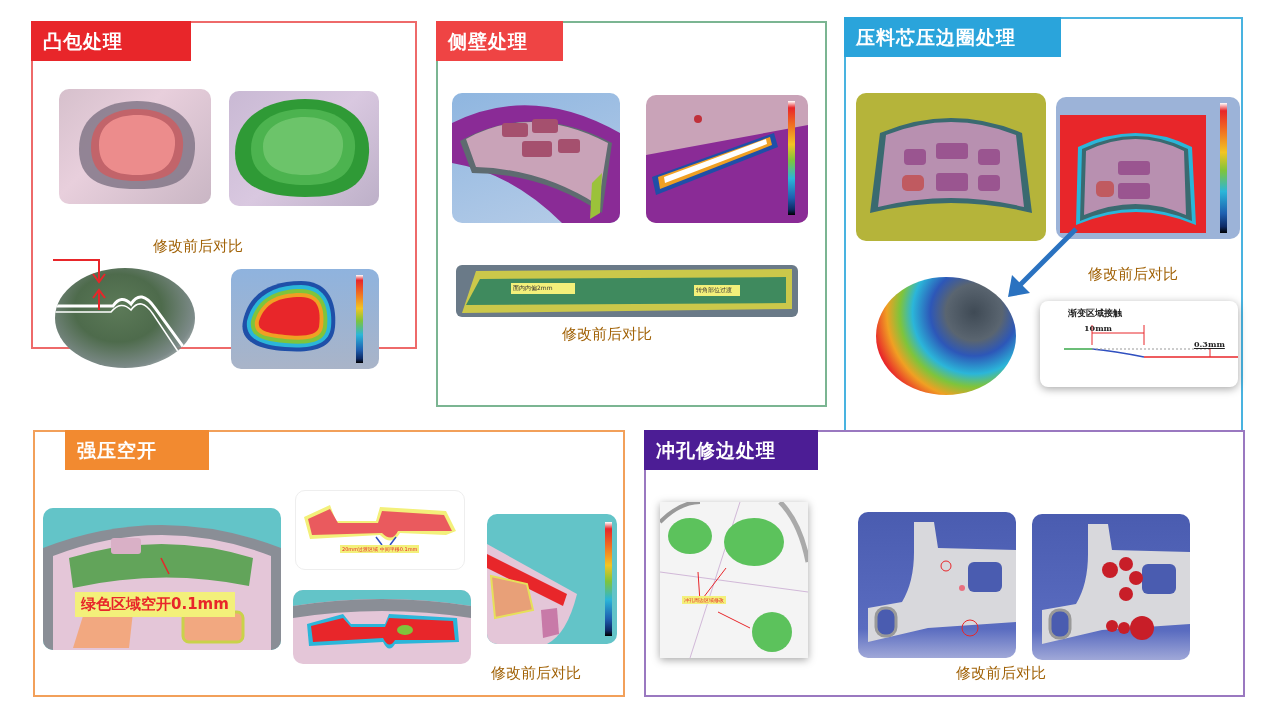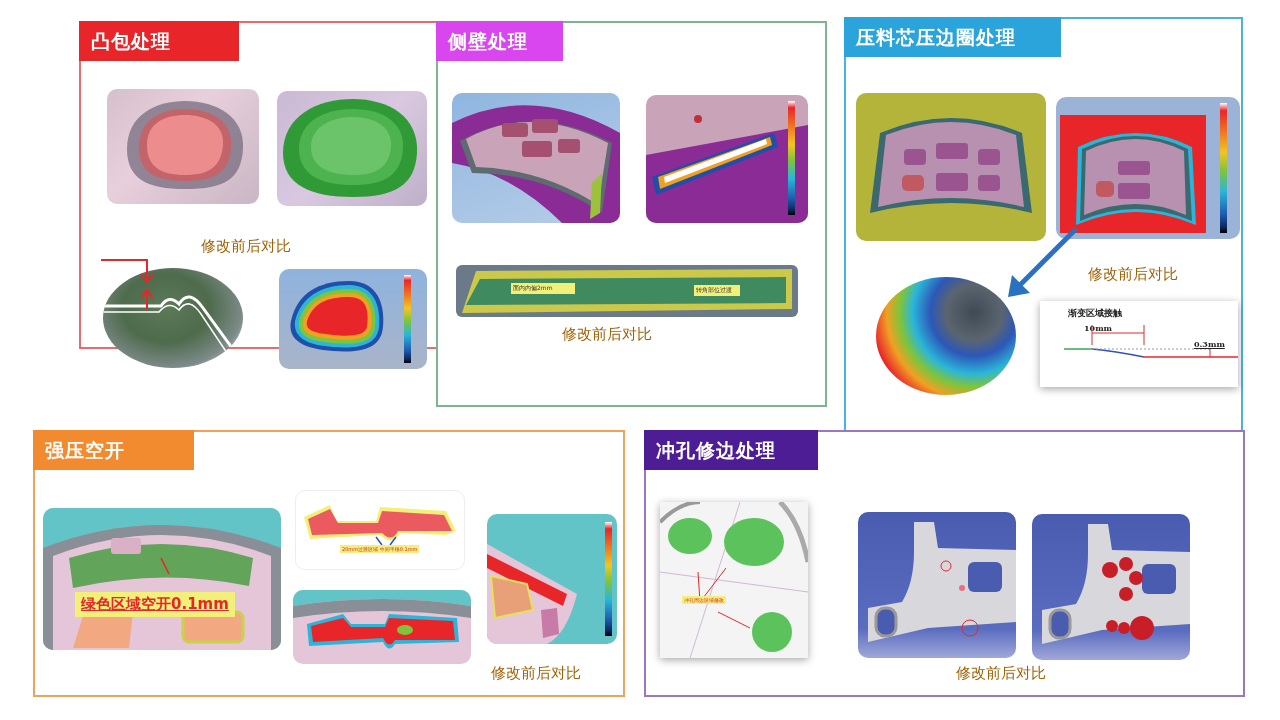--- a/index.html
+++ b/index.html
@@ -11,31 +11,31 @@
          font-family: "DejaVu Serif", serif; font-size: 19px; font-weight: bold;
          line-height: 40px; padding-left: 12px; letter-spacing: 1px; }
   .caption { position: absolute; color: #a16207; font-size: 15px; white-space: nowrap; }
 
   .img { position: absolute; border-radius: 10px; overflow: hidden; }
   .legend-bar { position: absolute; width: 7px;
     background: linear-gradient(to bottom, #fff 0%, #e8262a 6%, #f06a22 20%, #f2c523 38%, #7fc43b 52%, #2bb6d9 68%, #1e5fb0 85%, #0d2a66 95%, #000 100%); }
   .tag { position: absolute; background: #f3f07a; font-size: 6px; color: #333; padding: 1px 2px; white-space: nowrap; }
 
   
-  #p1 { left: 31px; top: 21px; width: 386px; height: 328px; border-color: #ee6a6a; margin-left: 48px; }
+  #p1 { left: 31px; top: 21px; width: 386px; height: 328px; border-color: #ee6a6a; }
   #p1 .tab { background: #e8262a; width: 160px; }
   
   #p2 { left: 436px; top: 21px; width: 391px; height: 386px; border-color: #7bb592; }
-  #p2 .tab { background: #d946ef; width: 127px; }
+  #p2 .tab { background: #ef4444; width: 127px; }
   
   #p3 { left: 844px; top: 17px; width: 399px; height: 422px; border-color: #49b3e0; }
   #p3 .tab { background: #2aa4db; width: 217px; }
   
   #p4 { left: 33px; top: 430px; width: 592px; height: 267px; border-color: #f2a05a; }
-  #p4 .tab { background: #f28a30; width: 161px; }
+  #p4 .tab { background: #f28a30; width: 144px; margin-left: 32px; }
   
   #p5 { left: 644px; top: 430px; width: 601px; height: 267px; border-color: #9a78c0; }
   #p5 .tab { background: #4c1d95; width: 174px; }
 </style>
 </head>
 <body>
 
 <div id="p1" class="panel">
   <div class="tab">凸包处理</div>
 
@@ -154,21 +154,21 @@
     <path d="M74 4 L12 66" stroke="#2a72c0" stroke-width="5"></path>
     <path d="M6 72 L10 50 L28 68Z" fill="#2a72c0"></path>
   </svg>
 
   <div class="caption" style="left:242px; top:246px;">修改前后对比</div>
 
   <div class="img" style="left:30px; top:258px; width:140px; height:118px; border-radius:50%;
               background:radial-gradient(circle at 70% 30%, #3f4a55 0%, #5a6570 22%, #2d57b8 34%, #2bb6d9 48%, #7fc43b 58%, #f0a023 68%, #e8262a 80%, rgba(255,255,255,0) 100%);">
   </div>
 
-  <div class="img" style="left:194px; top:282px; width:198px; height:86px; border-radius:0; background:#fff; box-shadow:0 2px 8px rgba(0,0,0,0.35);padding-left:24px;">
+  <div class="img" style="left:194px; top:282px; width:198px; height:86px; border-radius:8px; background:#fff; box-shadow:0 2px 8px rgba(0,0,0,0.35);padding-left:24px;">
     <div style="position:absolute; left:28px; top:6px; font-size:9px; font-weight:bold; color:#222;">渐变区域接触</div>
     <div style="position:absolute; left:44px; top:22px; font-size:8px; font-family:'DejaVu Serif',serif; font-weight:bold; color:#222;">10mm</div>
     <div style="position:absolute; left:154px; top:38px; font-size:8px; font-family:'DejaVu Serif',serif; font-weight:bold; color:#222;text-decoration:underline;">0.3mm</div>
     <svg width="198" height="86" viewBox="0 0 198 86">
       <path d="M28 24 L28 44 M80 24 L80 44 M28 32 L80 32" stroke="#e8262a" stroke-width="1"></path>
       <path d="M0 48 L28 48" stroke="#3aa84a" stroke-width="1.5"></path>
       <path d="M28 48 Q50 50 80 56" stroke="#3050c0" stroke-width="1.5" fill="none"></path>
       <path d="M80 56 L198 56" stroke="#e8262a" stroke-width="1.5"></path>
       <path d="M28 48 L146 48" stroke="#999" stroke-width="1" stroke-dasharray="2,2"></path>
       <path d="M146 48 L146 56" stroke="#e8262a" stroke-width="1"></path>
@@ -182,21 +182,21 @@
   <div class="img" style="left:8px; top:76px; width:238px; height:142px; background:#63c4c8;">
     <svg width="238" height="142" viewBox="0 0 238 142">
       <path d="M0 40 Q119 -6 238 40 L238 142 L0 142Z" fill="#8a8e96"></path>
       <path d="M10 48 Q119 6 228 48 L228 142 L10 142Z" fill="#e4c6d8"></path>
       <path d="M26 50 Q119 22 210 50 L206 78 Q119 60 30 80Z" fill="#62a45a"></path>
       <rect x="68" y="30" width="30" height="16" rx="3" fill="#d9b0c6"></rect>
       <path d="M40 108 Q60 96 90 104 L86 140 L30 140Z" fill="#f2a880"></path>
       <rect x="140" y="104" width="60" height="30" rx="6" fill="#f2a880" stroke="#c9d24a" stroke-width="3"></rect>
       <path d="M118 50 L126 66" stroke="#e8262a" stroke-width="1.5"></path>
     </svg>
-    <div style="position:absolute; left:32px; top:84px; background:#f3f07a; color:#e8262a; font-size:15px; font-weight:bold; padding:3px 6px;text-decoration:underline;">绿色区域空开0.1mm</div>
+    <div style="position:absolute; left:32px; top:84px; background:#f3f07a; color:#e8262a; font-size:15px; font-weight:bold; padding:3px 6px;">绿色区域空开0.1mm</div>
   </div>
 
   <div class="img" style="left:260px; top:58px; width:170px; height:80px; background:#fff; border:1px solid #eee;">
     <svg width="170" height="80" viewBox="0 0 170 80">
       <path d="M8 26 L34 14 L40 30 L80 30 L84 16 L150 20 L160 40 L150 44 L104 42 Q96 56 84 44 L14 48Z" fill="#f3f07a"></path>
       <path d="M12 28 L34 18 L42 32 L82 32 L86 20 L148 24 L156 40 L102 40 Q96 52 86 42 L16 44Z" fill="#ea5a5e"></path>
       <path d="M80 46 L86 54 M100 46 L94 54" stroke="#3050c0" stroke-width="1.5"></path>
     </svg>
     <div class="tag" style="left:44px; top:54px; font-size:5px; color:#e8262a;">20mm过渡区域 中间平移0.1mm</div>
   </div>

